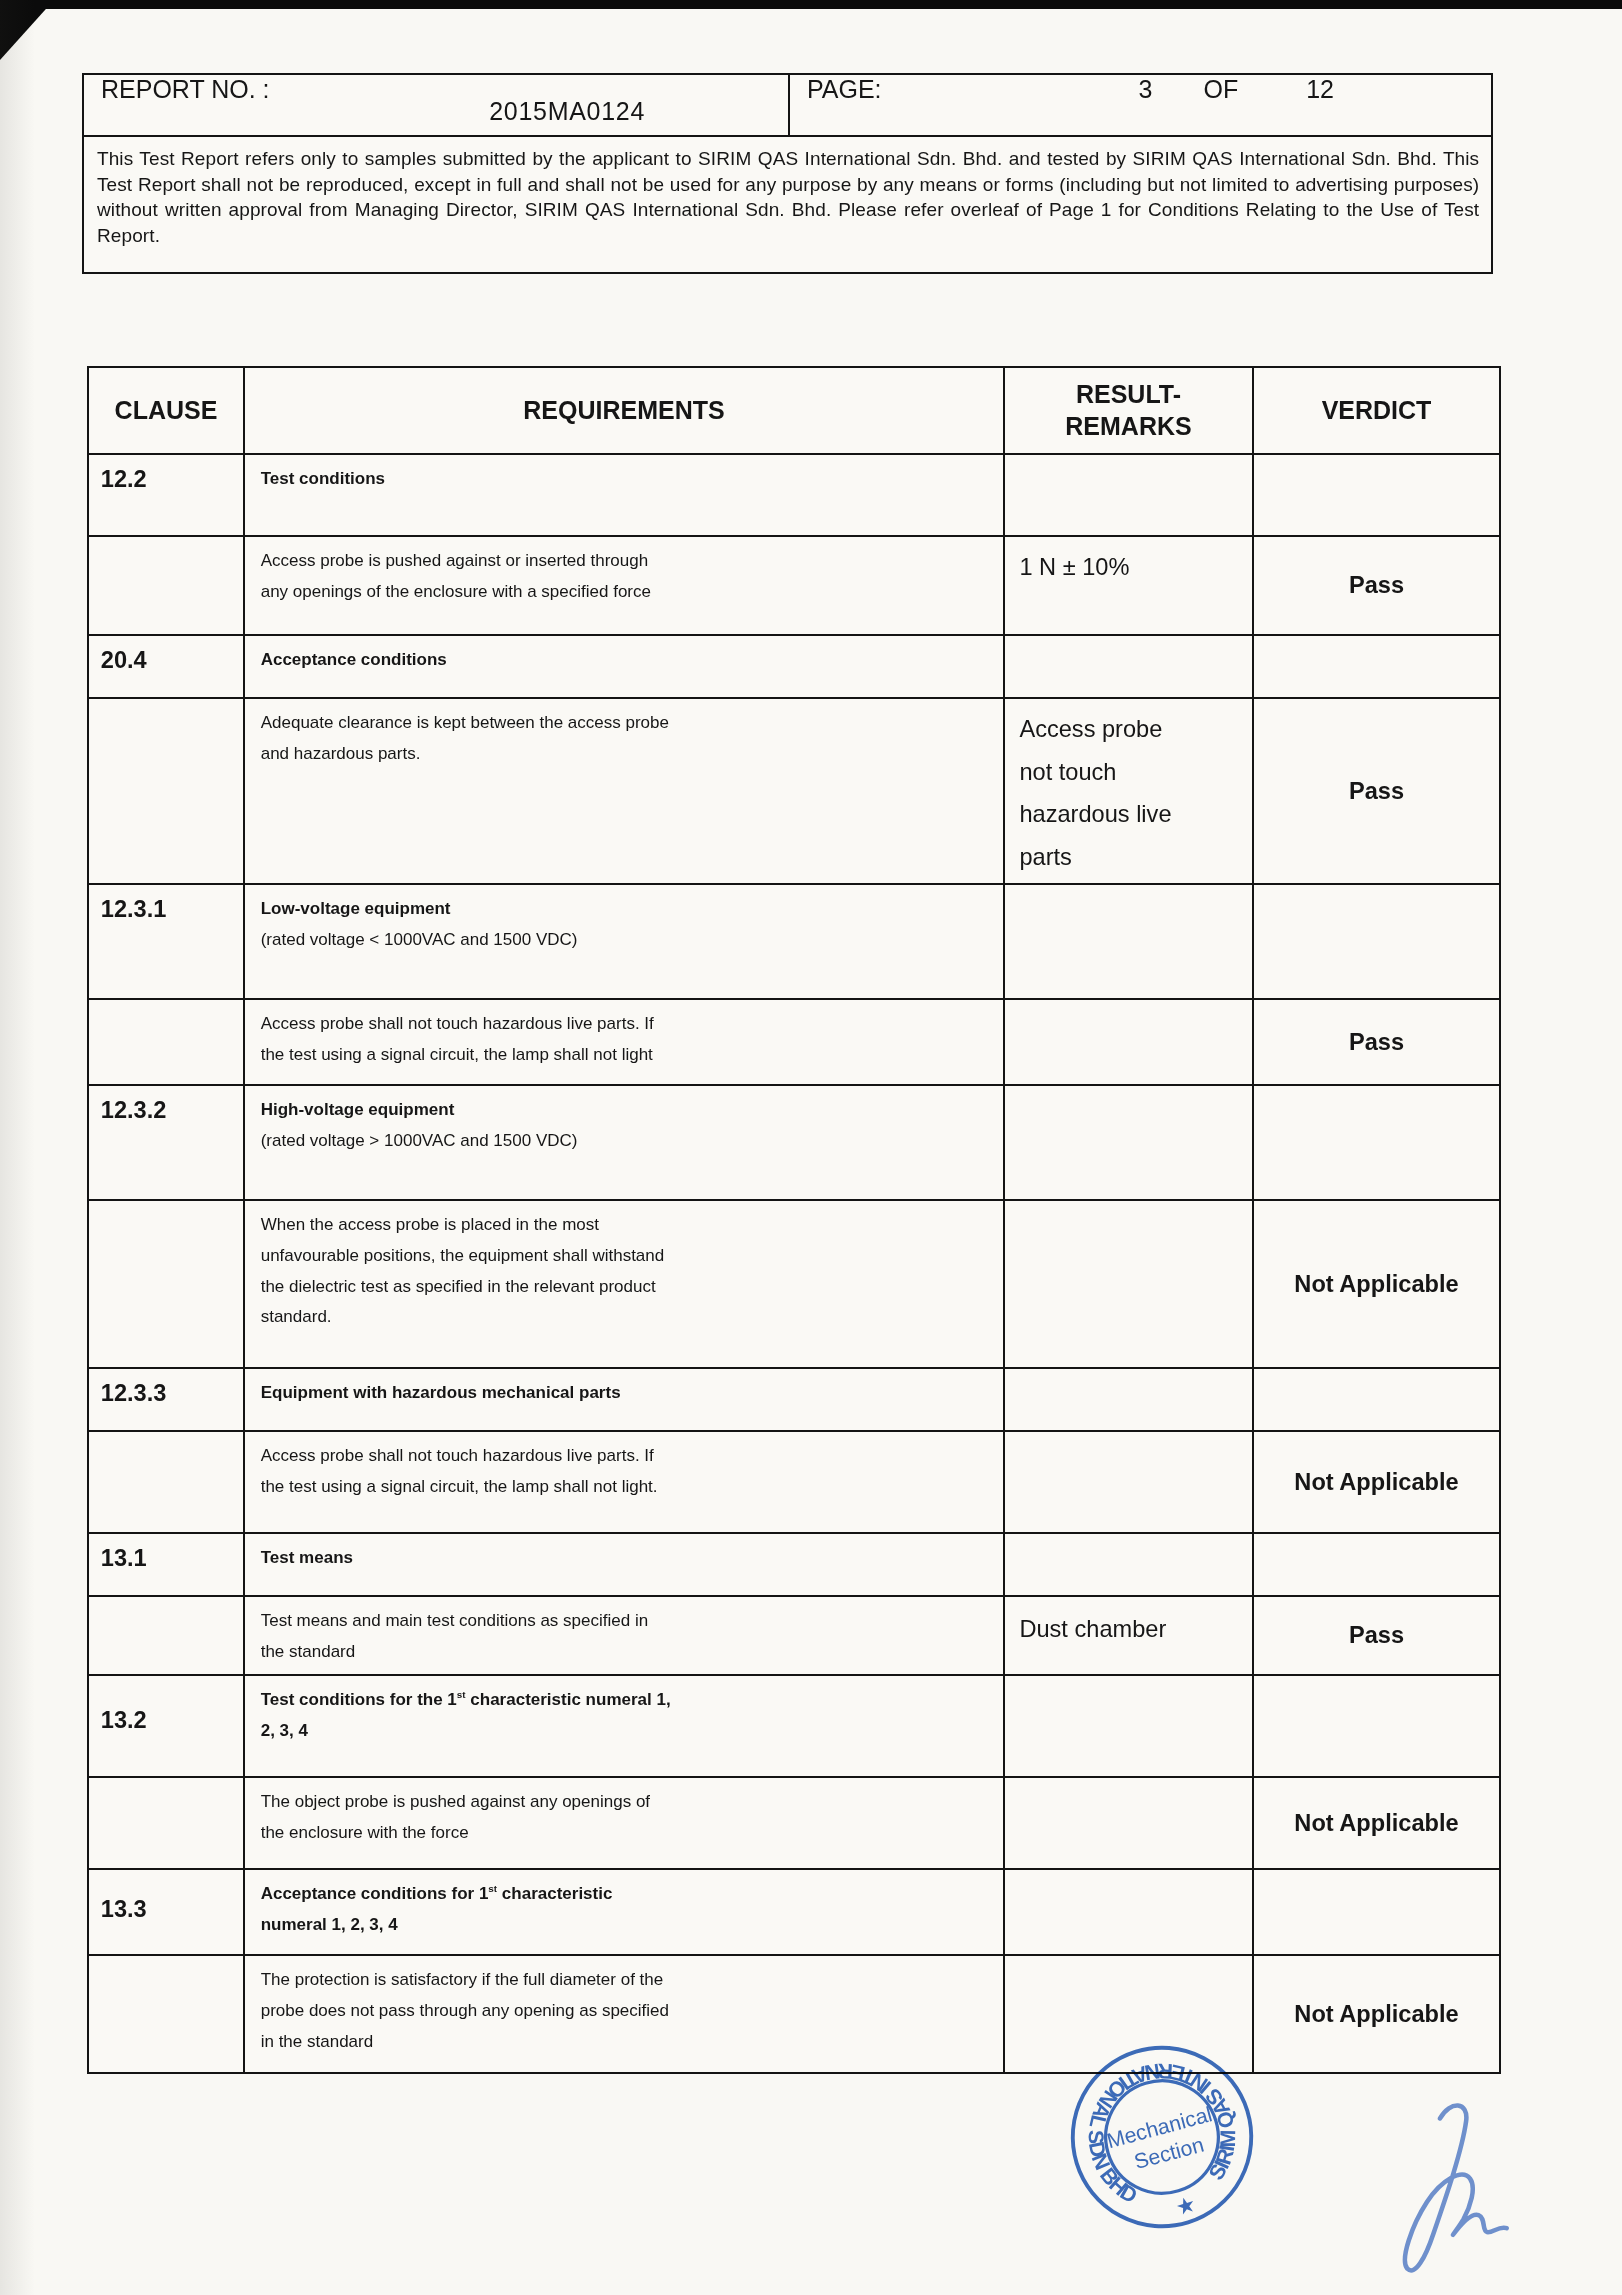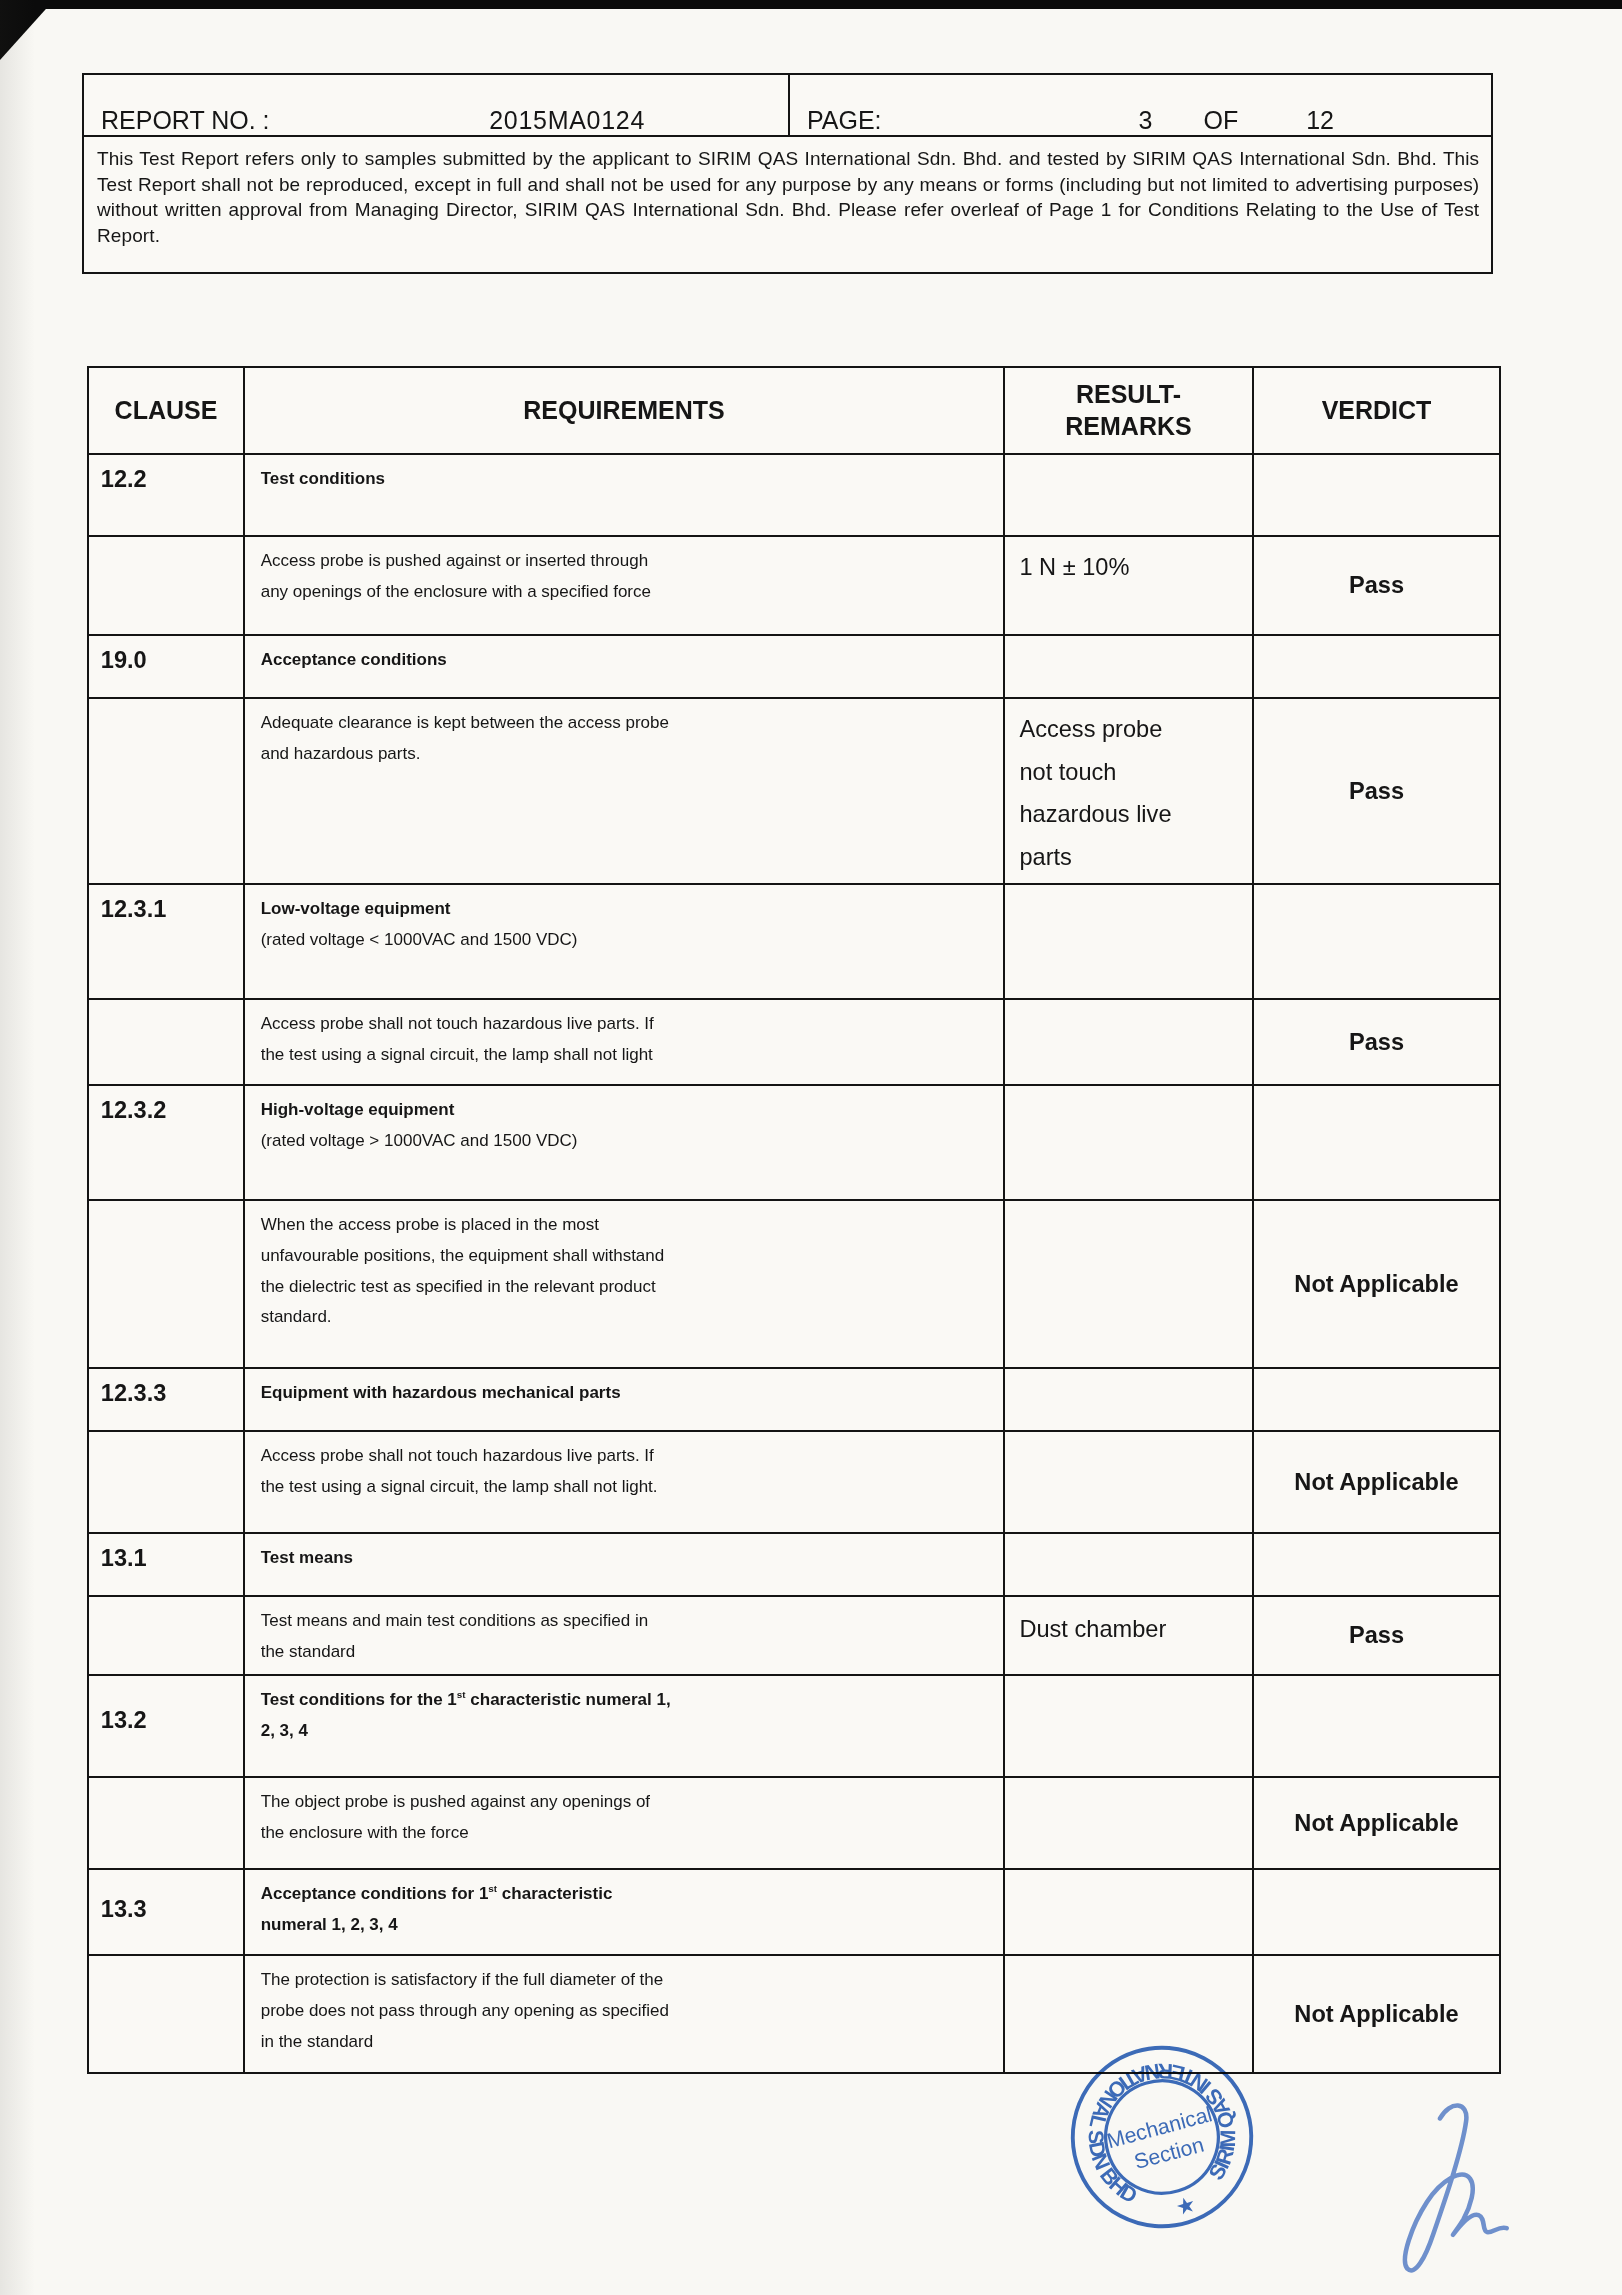--- a/index.html
+++ b/index.html
@@ -11,21 +11,21 @@
   
   .scan-top-bar { position:absolute; left:38px; top:0; right:0; height:9.2px; background:#0b0b0b; }
   .scan-corner  { position:absolute; left:0; top:0; width:0; height:0;
                   border-top:60px solid #0b0b0b; border-right:54px solid transparent; }
   .scan-left-shade { position:absolute; left:0; top:0; bottom:0; width:35px;
                   background:linear-gradient(to right, rgba(60,60,55,0.10), rgba(60,60,55,0)); }
 
   
   .report-box { position:absolute; left:82px; top:73px; width:1411px; height:64px;
     border:2.6px solid #141414; display:flex; box-sizing:border-box; background:#faf9f5; }
-  .report-cell { display:flex; align-items:flex-end; font-size:25px; box-sizing:border-box; }
+  .report-cell { display:flex; align-items:flex-start; font-size:25px; box-sizing:border-box; }
   .report-cell.left  { width:706px; border-right:2.6px solid #141414; padding-left:17px; }
   .report-cell.right { flex:1; padding-left:17px; }
   .report-value { margin-left:auto; margin-right:143px; letter-spacing:0.7px;margin-top:22px; }
   .pg-num { margin-left:257px; }
   .pg-of  { margin-left:51px; }
   .pg-tot { margin-left:68px; }
 
   
   .disclaimer { position:absolute; left:82px; top:135px; width:1411px; min-height:139px;
     border:2.6px solid #141414; box-sizing:border-box; background:#faf9f5; }
@@ -108,21 +108,21 @@
 
     <tr style="height:99px">
       <td class="clause"></td>
       <td class="req"><span class="txt">Access probe is pushed against or inserted through
 any openings of the enclosure with a specified force</span></td>
       <td class="res"><span class="txt">1 N ± 10%</span></td>
       <td class="ver">Pass</td>
     </tr>
 
     <tr style="height:63px">
-      <td class="clause">19.0</td>
+      <td class="clause">20.4</td>
       <td class="req"><span class="title">Acceptance conditions</span></td>
       <td class="res"></td>
       <td class="ver"></td>
     </tr>
 
     <tr style="height:168px">
       <td class="clause"></td>
       <td class="req"><span class="txt">Adequate clearance is kept between the access probe
 and hazardous parts.</span></td>
       <td class="res"><span class="txt">Access probe

